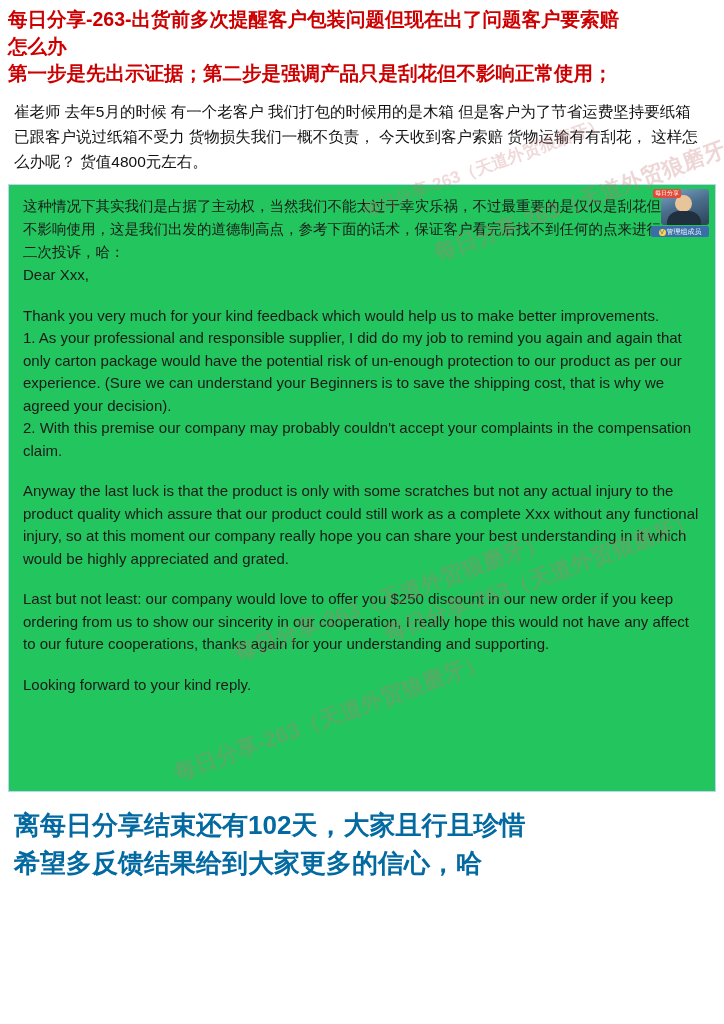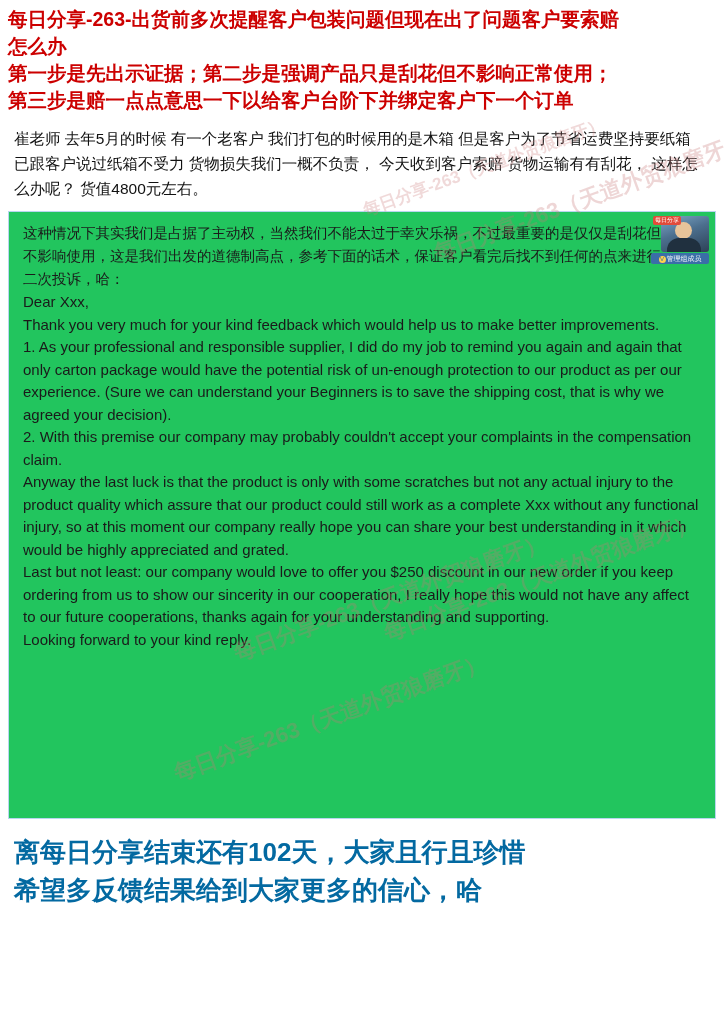--- a/index.html
+++ b/index.html
@@ -58,20 +58,21 @@
     margin: 0;
     color: #1a1a1a;
     font-size: 15px;
     line-height: 22.5px;
   }
   .answer-panel p.cn {
     font-size: 14.5px;
     line-height: 23px;
   }
   .answer-panel p.gap {
+    margin-top: 18px;
   }
   .answer-panel p.tight {
     margin-top: 0;
   }
 
   
   .avatar-badge {
     position: absolute;
     top: 4px;
     right: 6px;
@@ -175,21 +176,20 @@
 </style>
 </head>
 <body>
 
 <div class="page">
 
   <div class="title-block">
     <div class="title-line">每日分享-263-出货前多次提醒客户包装问题但现在出了问题客户要索赔</div>
     <div class="title-line">怎么办</div>
     <div class="title-line">第一步是先出示证据；第二步是强调产品只是刮花但不影响正常使用；</div>
-    <div class="title-line">第三步是赔一点点意思一下以给客户台阶下并绑定客户下一个订单</div>
   </div>
 
   <div class="question">
     <div>崔老师 去年5月的时候 有一个老客户 我们打包的时候用的是木箱 但是客户为了节省运费坚持要纸箱</div>
     <div>已跟客户说过纸箱不受力 货物损失我们一概不负责， 今天收到客户索赔 货物运输有有刮花， 这样怎</div>
     <div>么办呢？ 货值4800元左右。</div>
   </div>
 
   <div class="answer-panel">
 

